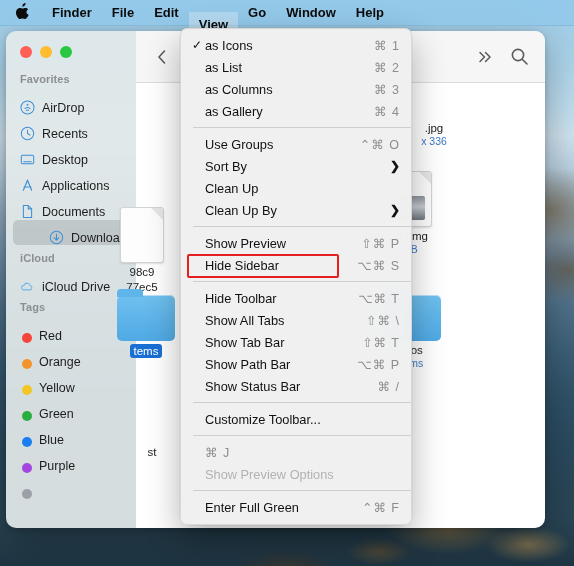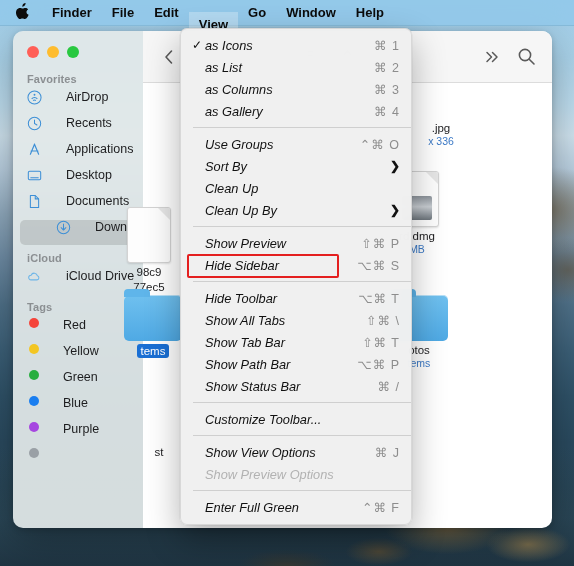--- a/index.html
+++ b/index.html
@@ -72,42 +72,42 @@
     display: flex; align-items: center;
     white-space: nowrap;
     font-weight: bold;
   }
   .mb-item.bold { font-weight: bold; }
   .mb-item.active { background: rgba(255,255,255,0.28); margin-top: 24px; }
 
   
   .finder-window {
     position: absolute;
-    left: 13px; top: 31px; width: 539px; height: 497px;
+    left: 6px; top: 31px; width: 539px; height: 497px;
     border-radius: 10px;
     overflow: hidden;
     box-shadow: 0 12px 40px rgba(0,0,0,0.32), 0 2px 6px rgba(0,0,0,0.18);
     display: flex;
     z-index: 20;
   }
 
   
   .sidebar {
     width: 130px; height: 100%;
     background: rgba(226,232,232,0.93);
     padding-top: 36px;
     font-size: 12.5px; color: #1d1d1f;
     overflow: hidden;
   }
   .sb-group-title {
     font-size: 11px; color: #8b8f92; font-weight: 600;
     padding: 6px 0 4px 14px; letter-spacing: 0.1px;
   }
   .sb-row {
-    display: flex; align-items: flex-start; gap: 24px;
+    display: flex; align-items: flex-end; gap: 7px;
     height: 25px; margin: 1px 7px; padding-left: 7px;
     border-radius: 5px; white-space: nowrap;
   }
   .sb-row.selected { background: rgba(0,0,0,0.12); padding-left: 36px; }
   .sb-ico { width: 15px; height: 15px; flex: 0 0 15px; display:block; }
   .sb-label { overflow: hidden; text-overflow: clip; }
   .tag-dot { width: 10px; height: 10px; border-radius: 50%; margin-left: 2px; flex: 0 0 10px; }
 
   
   .main-pane {
@@ -182,21 +182,21 @@
     font-size: 12.8px;
     color: #111;
   }
   .vm-row {
     position: relative; height: 22px;
     display: flex; align-items: center;
     padding: 0 11px 0 11px;
     white-space: nowrap;
   }
   .vm-check { width: 13px; flex: 0 0 13px; font-size: 12px; color: #111; }
-  .vm-label { flex: 1; font-style: italic; }
+  .vm-label { flex: 1; }
   .vm-label.dim { color: #b2b2b2; }
   .vm-key { color: #8d8d8d; font-size: 12.5px; letter-spacing: 1px; }
   .vm-arrow { color: #111; font-size: 12px; font-weight: bold; }
   .vm-sep { height: 1px; background: #cfcfcf; margin: 5px 0 5px 12px; }
 
   
   .redbox {
     position: absolute;
     left: 6px; top: 222px; width: 152px; height: 23px;
     border: 2.5px solid #e41f1f;
@@ -236,37 +236,37 @@
               <svg viewBox="0 0 16 16" class="sb-ico">
                 <circle cx="8" cy="8" r="6.6" fill="none" stroke="#3d8fd6" stroke-width="1.1"></circle>
                 <path d="M8 4.3V8l2.6 1.6" fill="none" stroke="#3d8fd6" stroke-width="1.1" stroke-linecap="round"></path>
               </svg>
             </span>
             <span class="sb-label">Recents</span>
           </div>
           <div class="sb-row">
             <span style="width: 15px; height: 15px; flex: 0 0 15px; display: block;">
               <svg viewBox="0 0 16 16" class="sb-ico">
-                <path d="M8 2.3L12.4 13M8 2.3L3.6 13M4.4 9.6h7.2" fill="none" stroke="#3d8fd6" stroke-width="1.25" stroke-linecap="round"></path>
-              </svg>
-            </span>
-            <span class="sb-label">Applications</span>
-          </div>
-          <div class="sb-row">
-            <span style="width: 15px; height: 15px; flex: 0 0 15px; display: block;">
-              <svg viewBox="0 0 16 16" class="sb-ico">
                 <rect x="1.4" y="3.4" width="13.2" height="9.2" rx="1.4" fill="none" stroke="#3d8fd6" stroke-width="1.1"></rect>
                 <path d="M3.6 10.4h8.8" stroke="#3d8fd6" stroke-width="1.1"></path>
               </svg>
             </span>
             <span class="sb-label">Desktop</span>
           </div>
           <div class="sb-row">
             <span style="width: 15px; height: 15px; flex: 0 0 15px; display: block;">
               <svg viewBox="0 0 16 16" class="sb-ico">
+                <path d="M8 2.3L12.4 13M8 2.3L3.6 13M4.4 9.6h7.2" fill="none" stroke="#3d8fd6" stroke-width="1.25" stroke-linecap="round"></path>
+              </svg>
+            </span>
+            <span class="sb-label">Applications</span>
+          </div>
+          <div class="sb-row">
+            <span style="width: 15px; height: 15px; flex: 0 0 15px; display: block;">
+              <svg viewBox="0 0 16 16" class="sb-ico">
                 <path d="M3.6 1.6h5.2l3.6 3.6v9.2H3.6z" fill="none" stroke="#3d8fd6" stroke-width="1.1" stroke-linejoin="round"></path>
                 <path d="M8.8 1.6v3.6h3.6" fill="none" stroke="#3d8fd6" stroke-width="1.1" stroke-linejoin="round"></path>
               </svg>
             </span>
             <span class="sb-label">Documents</span>
           </div>
           <div class="sb-row selected">
             <span style="width: 15px; height: 15px; flex: 0 0 15px; display: block;">
               <svg viewBox="0 0 16 16" class="sb-ico">
                 <circle cx="8" cy="8" r="6.6" fill="none" stroke="#3d8fd6" stroke-width="1.1"></circle>
@@ -281,20 +281,24 @@
               <svg viewBox="0 0 16 16" class="sb-ico">
                 <path d="M4.2 11.6a2.5 2.5 0 01.2-5 3.5 3.5 0 016.7.7 2.2 2.2 0 01-.4 4.3z" fill="none" stroke="#6db5e8" stroke-width="1.1" stroke-linejoin="round"></path>
               </svg>
             </span>
             <span class="sb-label">iCloud Drive</span>
           </div>
           <div class="sb-group-title">Tags</div>
           <div class="sb-row">
             <span class="tag-dot" style="background: rgb(245, 68, 58);"></span>
             <span class="sb-label">Red</span>
+          </div>
+          <div class="sb-row">
+            <span class="tag-dot" style="background: rgb(242, 150, 44);"></span>
+            <span class="sb-label">Orange</span>
           </div>
           <div class="sb-row">
             <span class="tag-dot" style="background: rgb(243, 198, 35);"></span>
             <span class="sb-label">Yellow</span>
           </div>
           <div class="sb-row">
             <span class="tag-dot" style="background: rgb(40, 174, 63);"></span>
             <span class="sb-label">Green</span>
           </div>
           <div class="sb-row">
@@ -514,21 +518,20 @@
         </div>
         <div class="vm-sep"></div>
         <div class="vm-row">
           <span class="vm-check"></span>
           <span class="vm-label">Customize Toolbar...</span>
           <span class="vm-key"></span>
         </div>
         <div class="vm-sep"></div>
         <div class="vm-row">
           <span class="vm-check"></span>
-          <span class="vm-label">Show View Options</span>
           <span class="vm-key">⌘ J</span>
         </div>
         <div class="vm-row">
           <span class="vm-check"></span>
           <span class="vm-label dim">Show Preview Options</span>
           <span class="vm-key"></span>
         </div>
         <div class="vm-sep"></div>
         <div class="vm-row">
           <span class="vm-check"></span>

